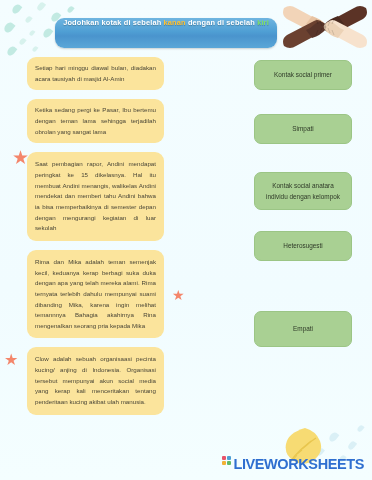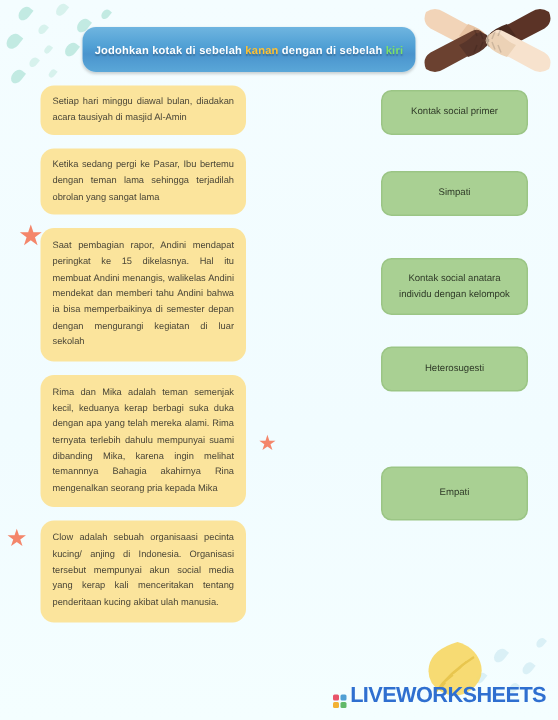--- a/index.html
+++ b/index.html
@@ -49,21 +49,21 @@
   #title-banner {
     position: absolute;
     left: 55px;
     top: 18px;
     width: 222px;
     height: 30px;
     border-radius: 9px;
     background: linear-gradient(180deg, #6fb5e0 0%, #4f9fd4 45%, #4a94cd 60%, #5aa7d8 100%);
     box-shadow: 0 1px 2px rgba(0,0,0,.18);
     display: flex;
-    align-items: center;
+    align-items: flex-start;
     justify-content: center;
     text-align: center;
   }
   #title-text {
     font-size: 7.4px;
     font-weight: bold;
     color: #ffffff;
     letter-spacing: .15px;
     white-space: nowrap;
     text-shadow: 0 1px 1px rgba(0,0,0,.25);
@@ -127,21 +127,21 @@
   .gc3 { height: 38px; margin-bottom: 21px; }
   .gc4 { height: 30px; margin-bottom: 50px; }
   .gc5 { height: 36px; }
 
   
   #lw-logo {
     position: absolute;
     right: 8px;
     bottom: 8px;
     display: flex;
-    align-items: flex-end;
+    align-items: flex-start;
     height: 16px;
   }
   #lw-squares {
     display: grid;
     grid-template-columns: 4px 4px;
     grid-template-rows: 4px 4px;
     gap: 1px;
     margin-right: 2px;
   }
   #lw-squares i { display:block; width:4px; height:4px; border-radius:1px; }

